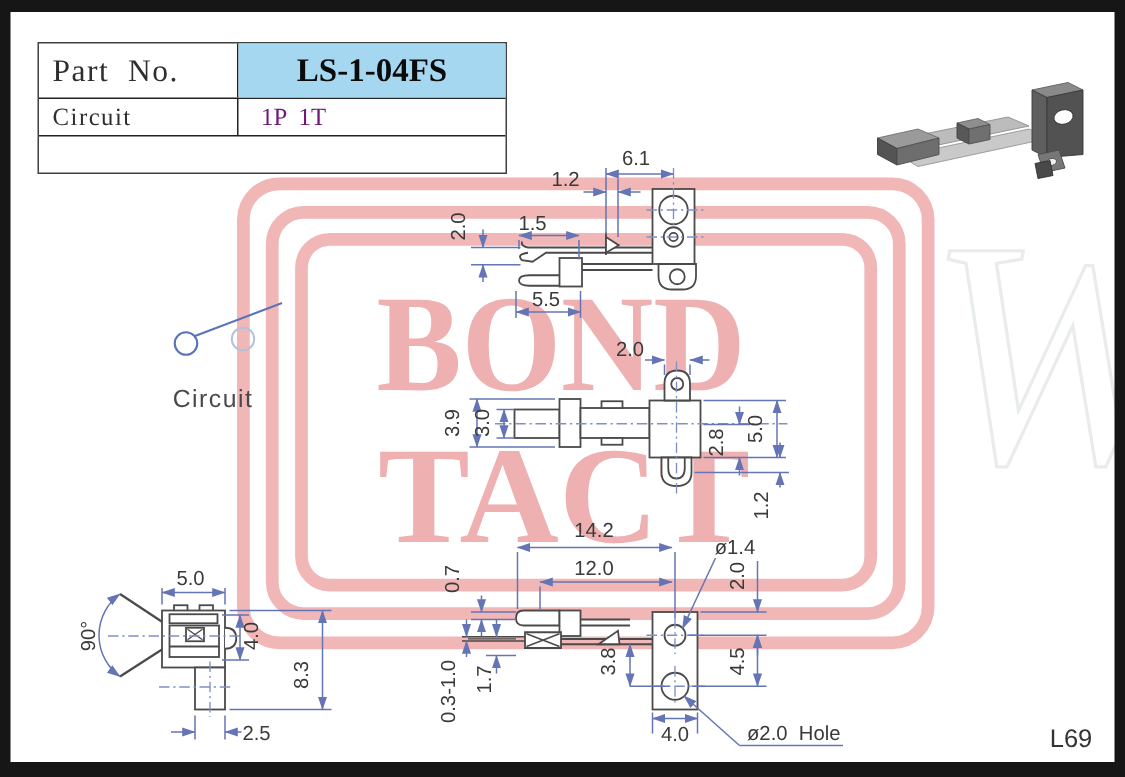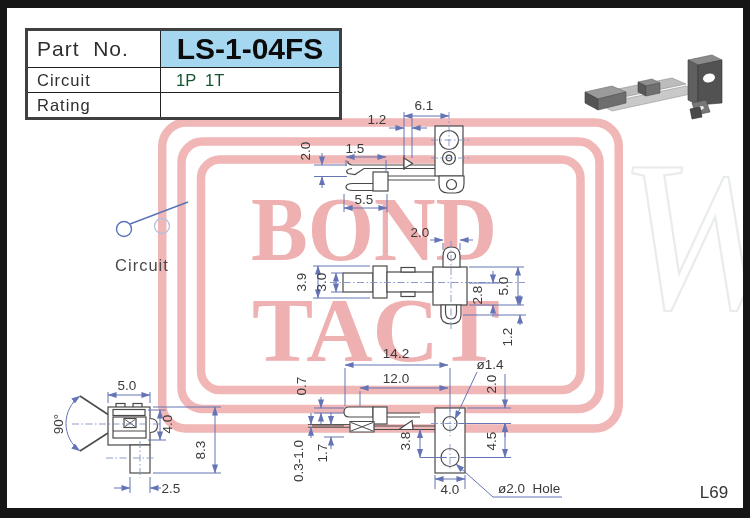--- a/index.html
+++ b/index.html
@@ -2,29 +2,29 @@
 <html><head>
 <meta charset="utf-8">
 <style>
   html,body{margin:0;padding:0;background:#888;}
   #page{position:relative;width:750px;height:518px;background:#ffffff;overflow:hidden;
         font-family:"Liberation Sans",sans-serif;}
   #frame{position:absolute;inset:0;border-top:8px solid #161616;border-left:7px solid #161616;
          border-right:7px solid #161616;border-bottom:10px solid #161616;pointer-events:none;z-index:50;}
   svg{position:absolute;left:0;top:0;}
   
-  #spec-table{position:absolute;left:25px;top:28px;width:311px;border:3px solid #404040;z-index:20;background:#fff;}
+  #spec-table{position:absolute;left:25px;top:28px;width:311px;border:1px solid #404040;z-index:20;background:#fff;font-family:Liberation Serif, serif;}
   .trow{display:flex;border-top:1.5px solid #222;}
   .trow:first-child{border-top:none;}
   .tlabel{width:123px;border-right:1.5px solid #222;display:flex;align-items:center;
           padding-left:9px;color:#2e2e2e;white-space:pre;letter-spacing:1px;}
-  .tvalue{flex:1;display:flex;align-items:center;padding-left:15px;color:#14532d;white-space:pre;}
+  .tvalue{flex:1;display:flex;align-items:center;padding-left:15px;color:#701a75;white-space:pre;}
   .r1{height:36px;}
   .r1 .tlabel{font-size:21px;}
-  .r1 .tvalue{justify-content:center;padding-left:0;font-size:30px;font-weight:bold;color:#0b0b0b;}
+  .r1 .tvalue{justify-content:center;padding-left:0;font-size:22px;font-weight:bold;color:#0b0b0b;}
   .r2,.r3{height:24px;font-size:16.5px;}
   
   .wm-word{font-family:"Liberation Serif",serif;font-weight:bold;}
   
   .dim{font:13.5px "Liberation Sans",sans-serif;fill:#3a3a3a;}
   .lbl{font:16.5px "Liberation Sans",sans-serif;fill:#4a4a4a;letter-spacing:1px;}
 </style>
 </head>
 <body>
 
@@ -305,18 +305,17 @@
   <div id="spec-table">
     <div class="trow r1">
       <div class="tlabel">Part  No.</div>
       <div class="tvalue" style="background:#a6d7f0">LS-1-04FS</div>
     </div>
     <div class="trow r2">
       <div class="tlabel">Circuit</div>
       <div class="tvalue">1P  1T</div>
     </div>
     <div class="trow r3">
-      <div class="tlabel">Rating</div>
     </div>
   </div>
 
   <div id="frame"></div>
 </div>
 
 </body></html>

